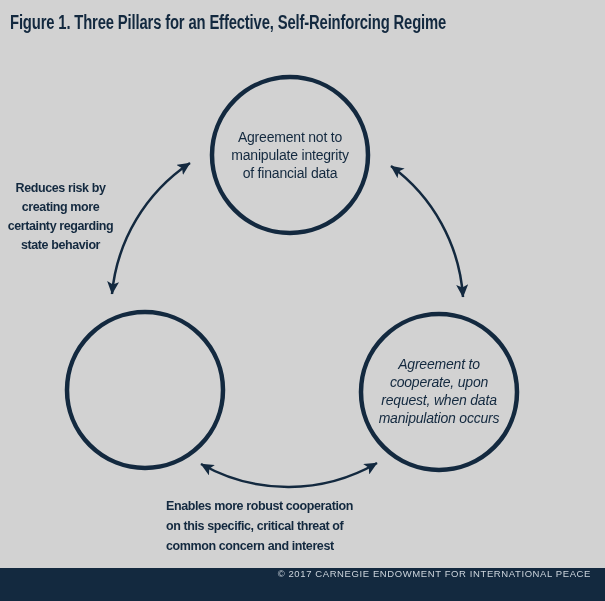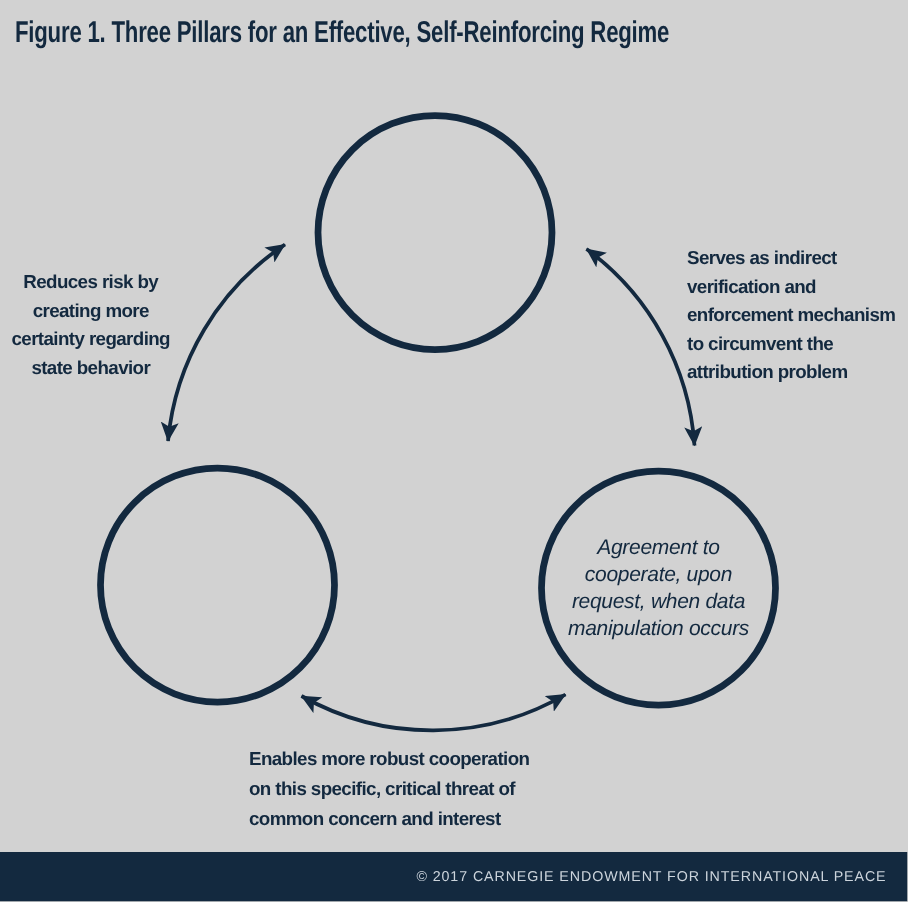--- a/index.html
+++ b/index.html
@@ -40,21 +40,21 @@
     position:absolute;color:var(--navy);font-weight:bold;
     font-size:12.5px;line-height:19px;letter-spacing:-0.4px;
     white-space:pre-line;
   }
   .edge-label.left{left:0px;top:179px;width:121px;text-align:center;}
   .edge-label.right{left:458px;top:163px;width:146px;text-align:left;}
   .edge-label.bottom{left:166px;top:496px;width:282px;text-align:left;line-height:20px;}
   .footer{
     position:absolute;left:0;bottom:0;width:605px;height:33px;
     background:var(--navy);
-    display:flex;align-items:center;justify-content:flex-end;
+    display:flex;align-items:flex-start;justify-content:flex-end;
     box-sizing:border-box;padding-right:14px;
   }
   .footer span{
     color:var(--footer-text);
     font-size:9.5px;letter-spacing:0.6px;
   }
 </style>
 </head>
 <body>
 
@@ -71,34 +71,32 @@
 
     <circle class="node-ring" cx="290" cy="155" r="78"></circle>
     <circle class="node-ring" cx="145" cy="390" r="78"></circle>
     <circle class="node-ring" cx="439" cy="392" r="78"></circle>
 
     <path class="arc" d="M 112 294 A 177 177 0 0 1 190 163" marker-start="url(#arrow)" marker-end="url(#arrow)"></path>
     <path class="arc" d="M 391 166 A 177 177 0 0 1 463 297" marker-start="url(#arrow)" marker-end="url(#arrow)"></path>
     <path class="arc" d="M 201 464 A 177 177 0 0 0 377 463" marker-start="url(#arrow)" marker-end="url(#arrow)"></path>
   </svg>
 
+  <div class="node-label top">Agreement not to
+manipulate integrity
+of financial data</div>
   <div class="node-label br">Agreement to
 cooperate, upon
 request, when data
 manipulation occurs</div>
 
   <div class="edge-label left">Reduces risk by
 creating more
 certainty regarding
 state behavior</div>
-  <div class="edge-label right">Serves as indirect
-verification and
-enforcement mechanism
-to circumvent the
-attribution problem</div>
   <div class="edge-label bottom">Enables more robust cooperation
 on this specific, critical threat of
 common concern and interest</div>
 
   <div class="footer">
     <span>© 2017 CARNEGIE ENDOWMENT FOR INTERNATIONAL PEACE</span>
   </div>
 
 </div>
 

